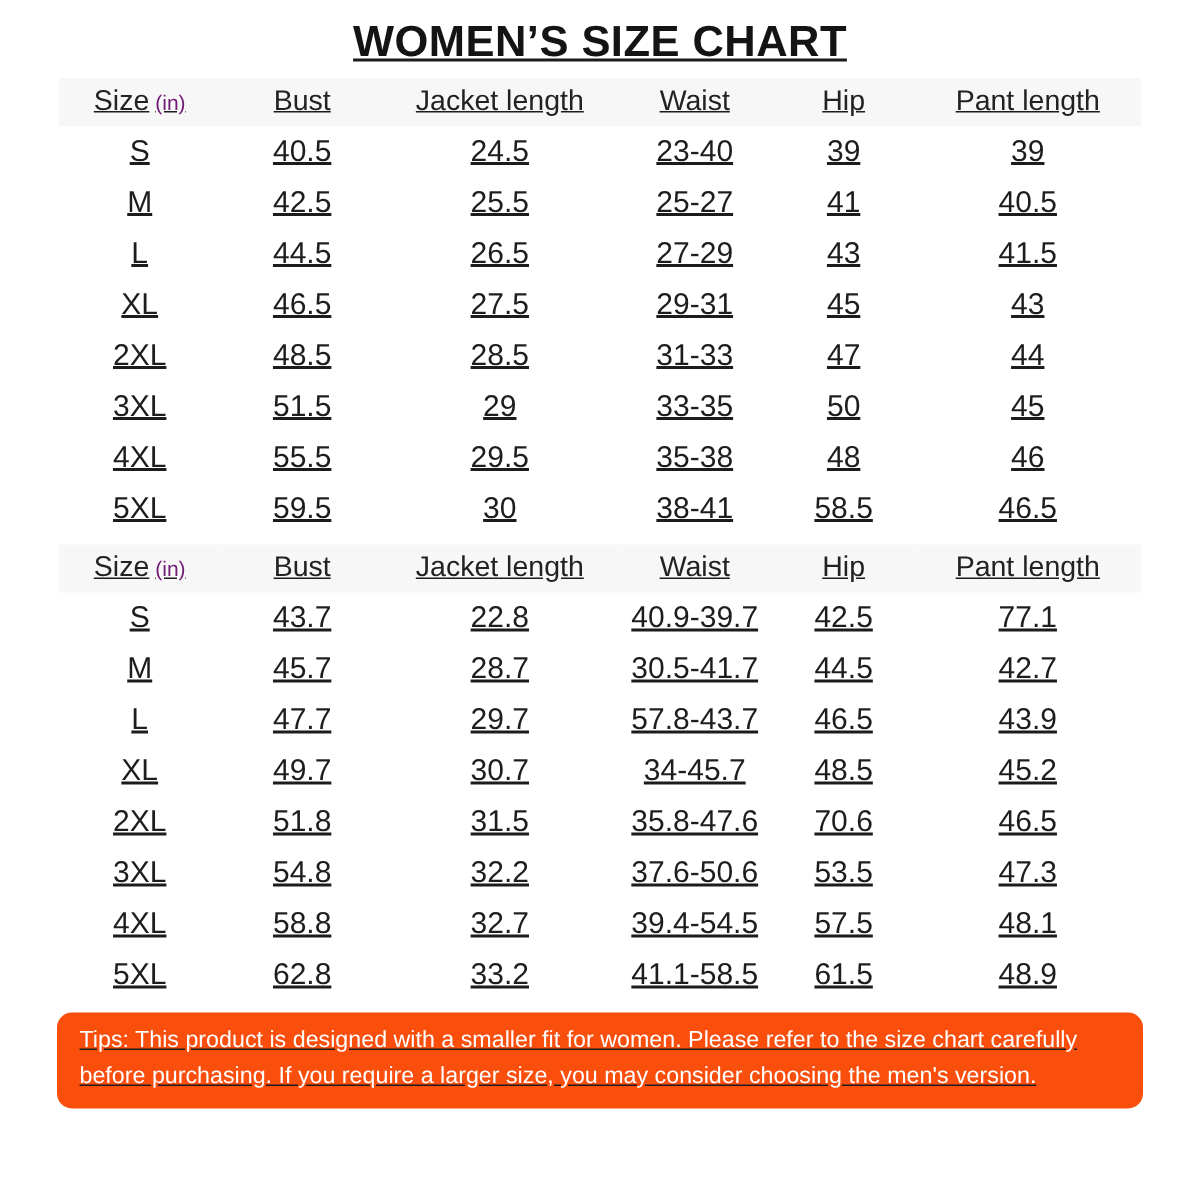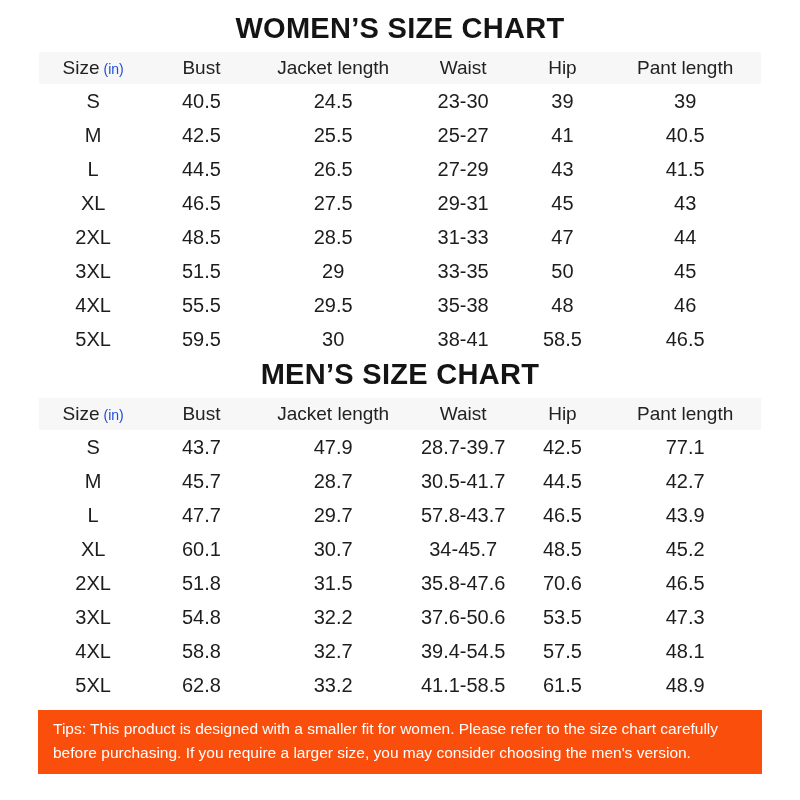--- a/index.html
+++ b/index.html
@@ -4,21 +4,21 @@
 <style>
   * { box-sizing: border-box; }
   html, body { margin: 0; padding: 0; }
   body {
     width: 800px; height: 800px;
     background: #ffffff;
     font-family: "Liberation Sans", "DejaVu Sans", sans-serif;
     color: #1c1c1e;
     overflow: hidden;
   }
-  .page { width: 800px; height: 800px; position: relative; }
+  .page { width: 800px; height: 800px; position: relative; text-decoration: underline; }
 
   .chart-title {
     text-align: center;
     font-size: 29px;
     font-weight: 800;
     letter-spacing: 0.3px;
     color: #141414;
     margin: 0;
   }
   .chart-title.women { padding-top: 12px; }
@@ -43,35 +43,36 @@
     color: #222224;
   }
   table.size-table tbody td {
     height: 34px;
     font-size: 20px;
     font-weight: 500;
     color: #1d1d1f;
   }
   .unit {
     font-size: 14px;
-    color: #1d4ed8;
+    color: #701a75;
     font-weight: 400;
     margin-left: 4px;
     text-align: right;
   }
 
   .tips-banner {
     width: 724px;
     margin: 8px auto 14px auto;
     background: #fa4e0d;
     color: #ffffff;
     padding: 7px 15px 9px 15px;
     font-size: 15.5px;
     line-height: 24px;
     font-weight: 500;
+    border-radius: 10px;
   }
   .tips-banner p { margin: 0; }
 </style>
 </head>
 <body>
 
 <div class="page">
 
   <h1 class="chart-title women">WOMEN’S SIZE CHART</h1>
 
@@ -92,21 +93,21 @@
           <th><span>Waist</span></th>
           <th><span>Hip</span></th>
           <th><span>Pant length</span></th>
         </tr>
       </thead>
       <tbody>
         <tr>
           <td>S</td>
           <td>40.5</td>
           <td>24.5</td>
-          <td>23-30</td>
+          <td>23-40</td>
           <td>39</td>
           <td>39</td>
         </tr>
         <tr>
           <td>M</td>
           <td>42.5</td>
           <td>25.5</td>
           <td>25-27</td>
           <td>41</td>
           <td>40.5</td>
@@ -155,21 +156,20 @@
           <td>5XL</td>
           <td>59.5</td>
           <td>30</td>
           <td>38-41</td>
           <td>58.5</td>
           <td>46.5</td>
         </tr>
       </tbody>
     </table>
 
-  <h1 class="chart-title men">MEN’S SIZE CHART</h1>
 
   <table class="size-table">
     <colgroup>
       <col style="width:15%">
         <col style="width:15%">
         <col style="width:21.5%">
       <col style="width:14.5%">
         <col style="width:13%">
         <col style="width:21%">
     </colgroup>
@@ -180,22 +180,22 @@
           <th><span>Jacket length</span></th>
           <th><span>Waist</span></th>
           <th><span>Hip</span></th>
           <th><span>Pant length</span></th>
         </tr>
       </thead>
       <tbody>
         <tr>
           <td>S</td>
           <td>43.7</td>
-          <td>47.9</td>
-          <td>28.7-39.7</td>
+          <td>22.8</td>
+          <td>40.9-39.7</td>
           <td>42.5</td>
           <td>77.1</td>
         </tr>
         <tr>
           <td>M</td>
           <td>45.7</td>
           <td>28.7</td>
           <td>30.5-41.7</td>
           <td>44.5</td>
           <td>42.7</td>
@@ -203,21 +203,21 @@
         <tr>
           <td>L</td>
           <td>47.7</td>
           <td>29.7</td>
           <td>57.8-43.7</td>
           <td>46.5</td>
           <td>43.9</td>
         </tr>
         <tr>
           <td>XL</td>
-          <td>60.1</td>
+          <td>49.7</td>
           <td>30.7</td>
           <td>34-45.7</td>
           <td>48.5</td>
           <td>45.2</td>
         </tr>
         <tr>
           <td>2XL</td>
           <td>51.8</td>
           <td>31.5</td>
           <td>35.8-47.6</td>

